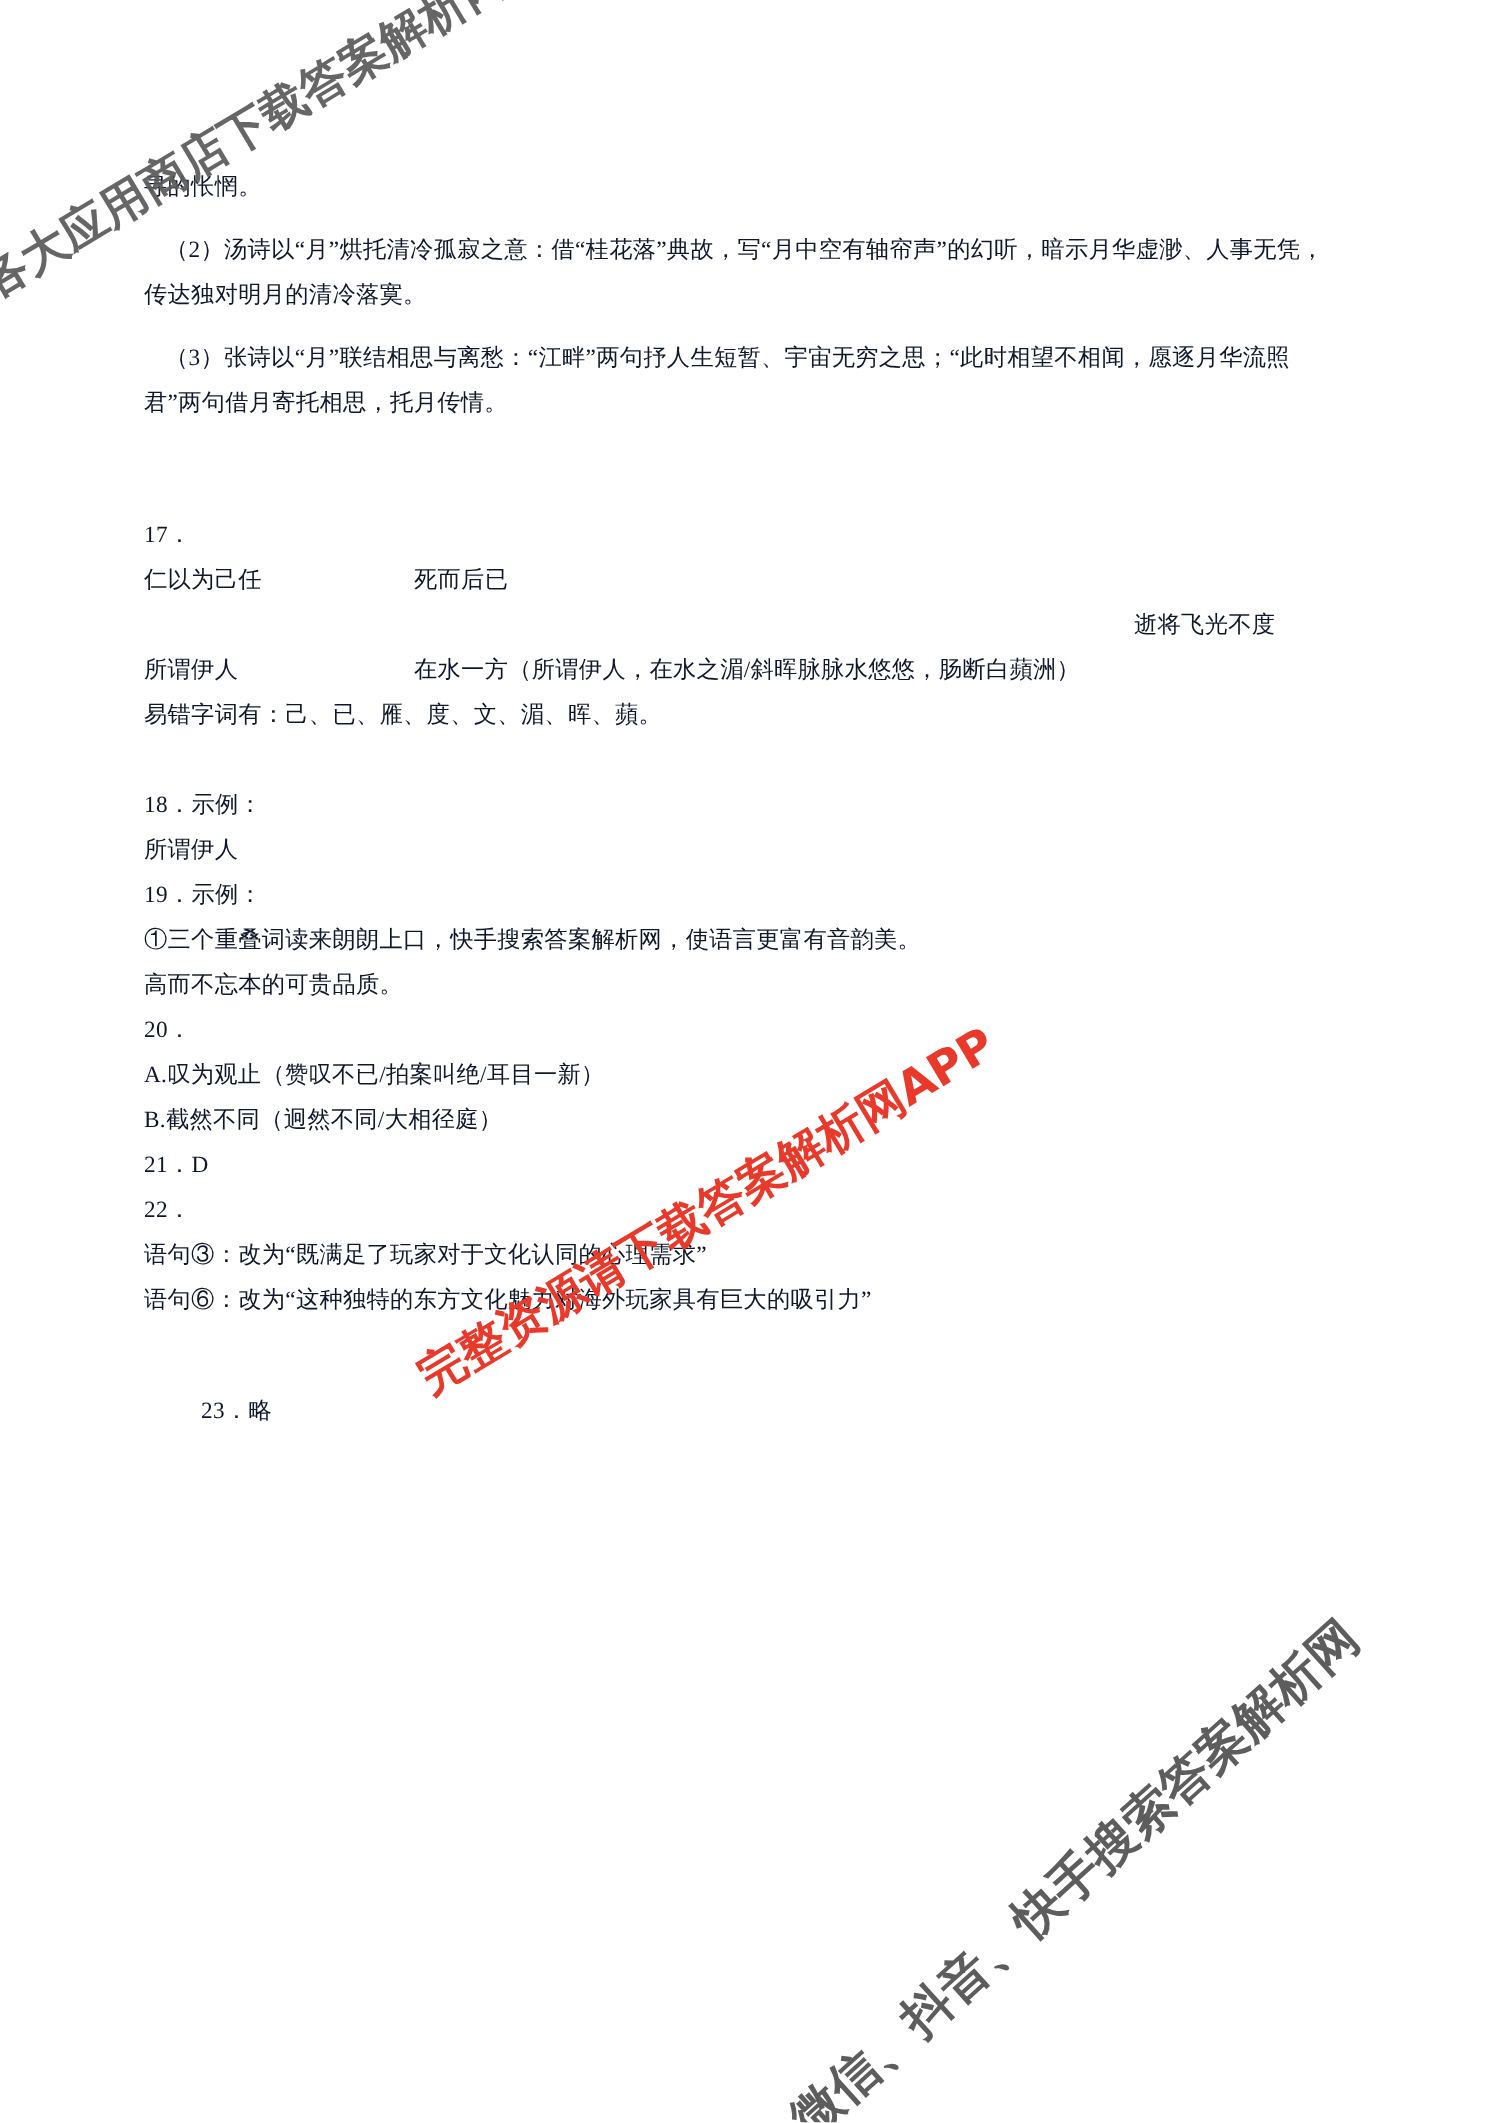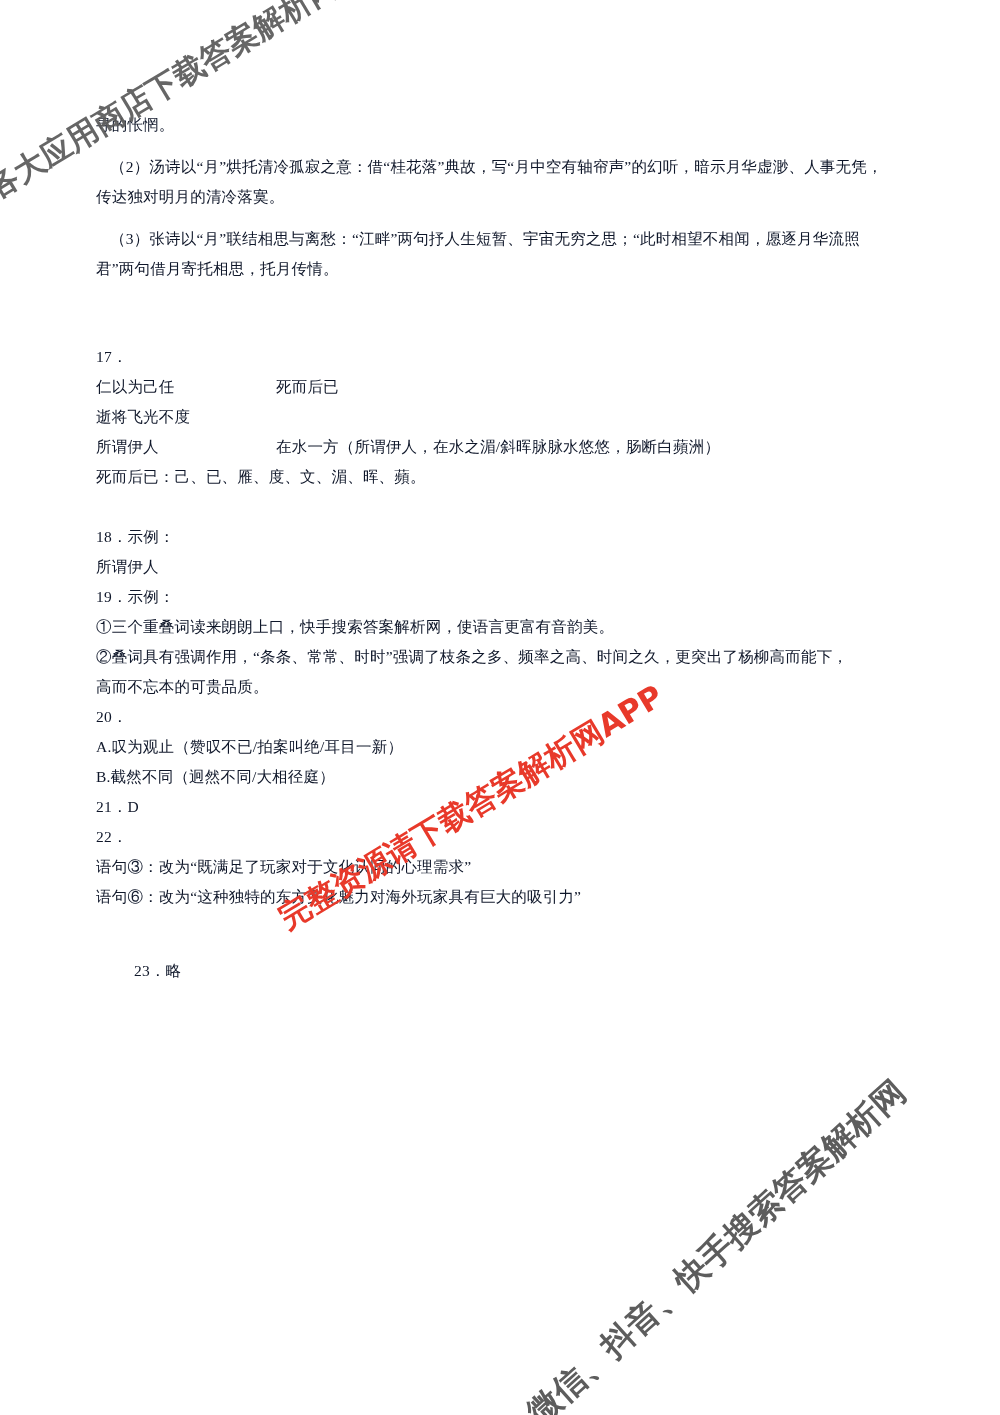--- a/index.html
+++ b/index.html
@@ -45,20 +45,21 @@
   }
   .indent-2 {
     padding-left: 38px;
   }
   .num-line {
     padding-left: 0;
     margin-top: 28px;
   }
   .two-col {
     display: flex;
+    justify-content: flex-end;
   }
   .two-col .c1 {
     width: 180px;
     flex: 0 0 180px;
   }
   .two-col .c2 {
     flex: 1 1 auto;
   }
   
   .wm {
@@ -117,29 +118,28 @@
       <span class="c2">死而后已</span>
     </div>
     <div class="line two-col">
       <span class="c1">逝将飞光不度</span>
     </div>
     <div class="line two-col">
       <span class="c1">所谓伊人</span>
       <span class="c2">在水一方（所谓伊人，在水之湄/斜晖脉脉水悠悠，肠断白蘋洲）</span>
     </div>
 
-    <div class="line">死而后已：己、已、雁、度、文、湄、晖、蘋。</div>
+    <div class="line">易错字词有：己、已、雁、度、文、湄、晖、蘋。</div>
 
     <div class="blank-line"></div>
 
     <div class="line">18．示例：</div>
     <div class="line">所谓伊人</div>
     <div class="line">19．示例：</div>
     <div class="line">①三个重叠词读来朗朗上口，快手搜索答案解析网，使语言更富有音韵美。</div>
-    <div class="line">②叠词具有强调作用，“条条、常常、时时”强调了枝条之多、频率之高、时间之久，更突出了杨柳高而能下，</div>
     <div class="line">高而不忘本的可贵品质。</div>
     <div class="line">20．</div>
     <div class="line">A.叹为观止（赞叹不已/拍案叫绝/耳目一新）</div>
     <div class="line">B.截然不同（迥然不同/大相径庭）</div>
     <div class="line">21．D</div>
     <div class="line">22．</div>
     <div class="line">语句③：改为“既满足了玩家对于文化认同的心理需求”</div>
     <div class="line">语句⑥：改为“这种独特的东方文化魅力对海外玩家具有巨大的吸引力”</div>
 
     <div class="blank-line"></div>

